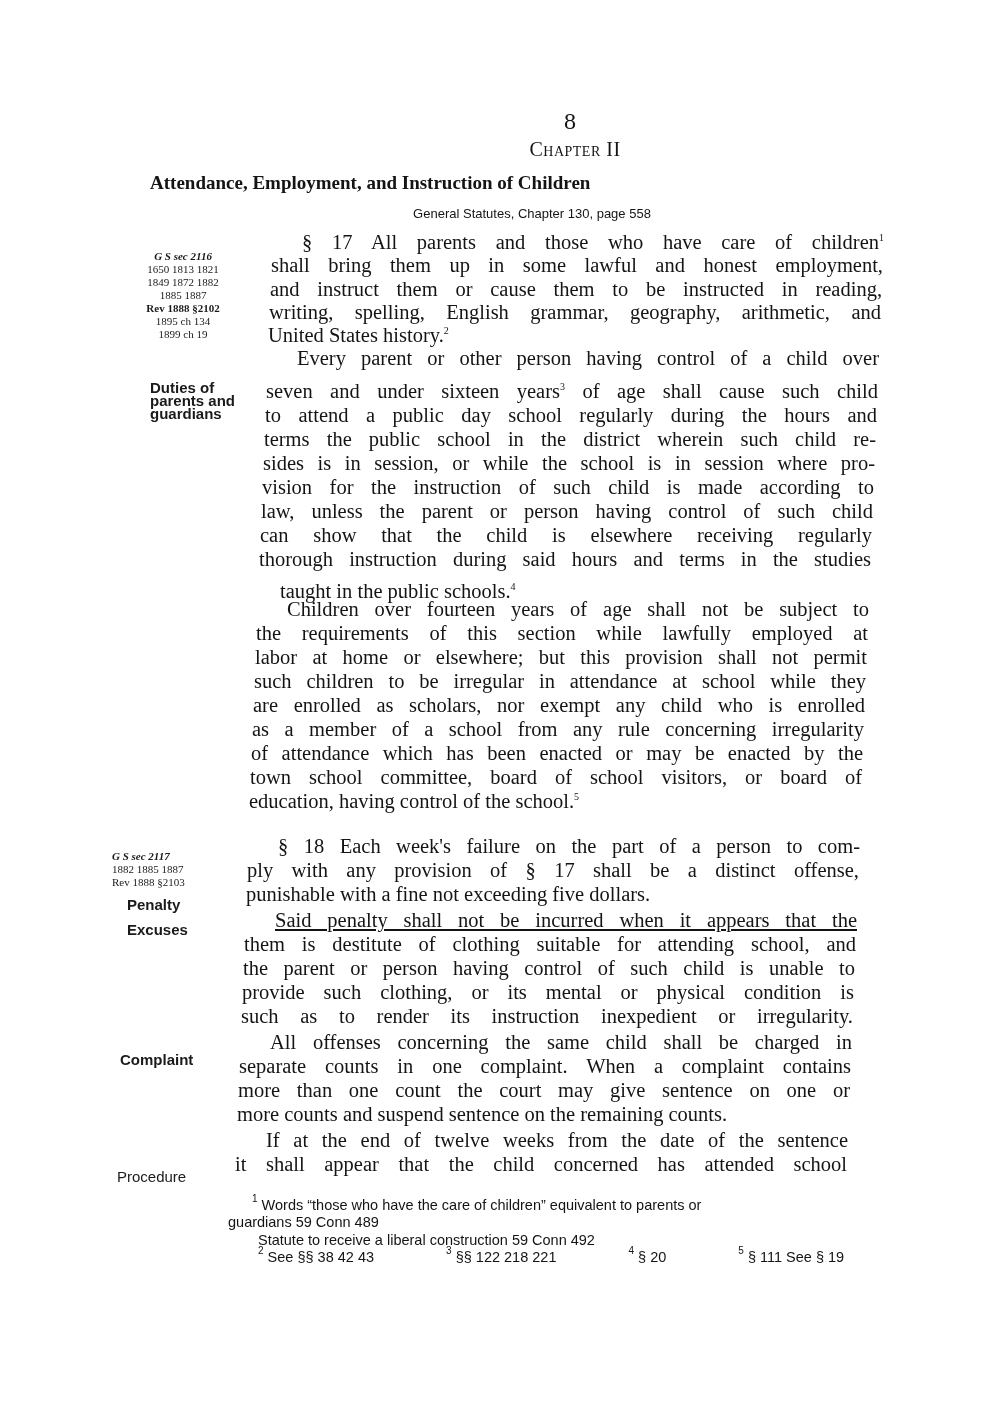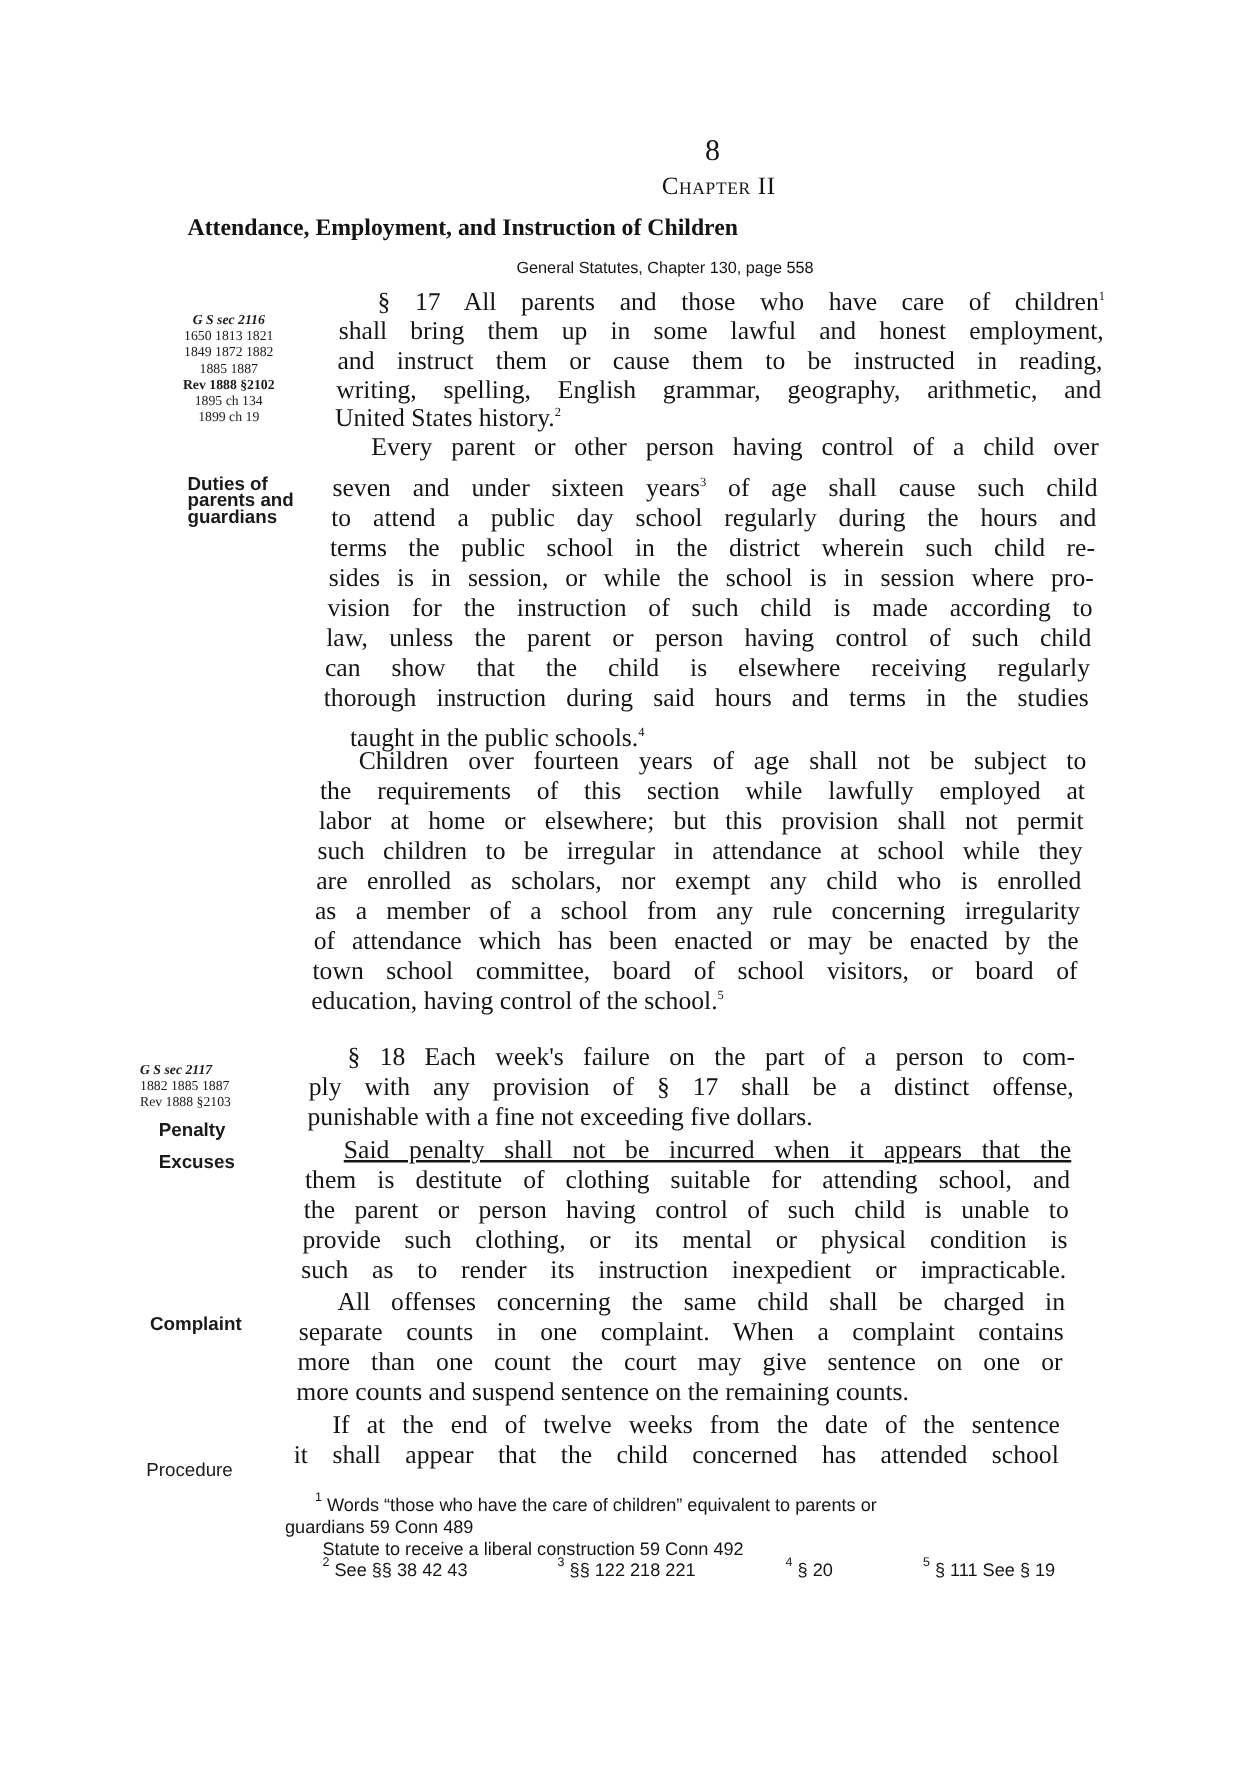--- a/index.html
+++ b/index.html
@@ -87,21 +87,21 @@
 <div class="abs body-line" style="top:742px; left:251px;">of attendance which has been enacted or may be enacted by the</div>
 <div class="abs body-line" style="top:766px; left:250px;">town school committee, board of school visitors, or board of</div>
 <div class="abs body-line last" style="top:790px; left:249px;"><span>education, having control of the school.</span><sup>5</sup></div>
 <div class="abs body-line indent" style="top:835px; left:248px;">§ 18  Each week's failure on the part of a person to com-</div>
 <div class="abs body-line" style="top:859px; left:247px;">ply with any provision of § 17 shall be a distinct offense,</div>
 <div class="abs body-line last" style="top:883px; left:246px;">punishable with a fine not exceeding five dollars.</div>
 <div class="abs body-line indent" style="top:909px; left:245px;text-decoration:underline;">Said penalty shall not be incurred when it appears that the</div>
 <div class="abs body-line" style="top:933px; left:244px;">them is destitute of clothing suitable for attending school, and</div>
 <div class="abs body-line" style="top:957px; left:243px;">the parent or person having control of such child is unable to</div>
 <div class="abs body-line" style="top:981px; left:242px;">provide such clothing, or its mental or physical condition is</div>
-<div class="abs body-line" style="top:1005px; left:241px;">such as to render its instruction inexpedient or impracticable.</div>
+<div class="abs body-line" style="top:1005px; left:241px;">such as to render its instruction inexpedient or irregularity.</div>
 <div class="abs body-line indent" style="top:1031px; left:240px;">All offenses concerning the same child shall be charged in</div>
 <div class="abs body-line" style="top:1055px; left:239px;">separate counts in one complaint.  When a complaint contains</div>
 <div class="abs body-line" style="top:1079px; left:238px;font-family:Liberation Serif, serif;">more than one count the court may give sentence on one or</div>
 <div class="abs body-line last" style="top:1103px; left:237px;">more counts and suspend sentence on the remaining counts.</div>
 <div class="abs body-line indent" style="top:1129px; left:236px;">If at the end of twelve weeks from the date of the sentence</div>
 <div class="abs body-line" style="top:1153px; left:235px;">it shall appear that the child concerned has attended school</div>
 
 <div class="abs footnote" style="top:1197px; left:252px;"><sup>1</sup> <span>Words “those who have the care of children” equivalent to parents or</span></div>
 <div class="abs footnote" style="top:1214px; left:228px;">guardians   59 Conn 489</div>
 <div class="abs footnote" style="top:1232px; left:258px;">Statute to receive a liberal construction   59 Conn 492</div>

